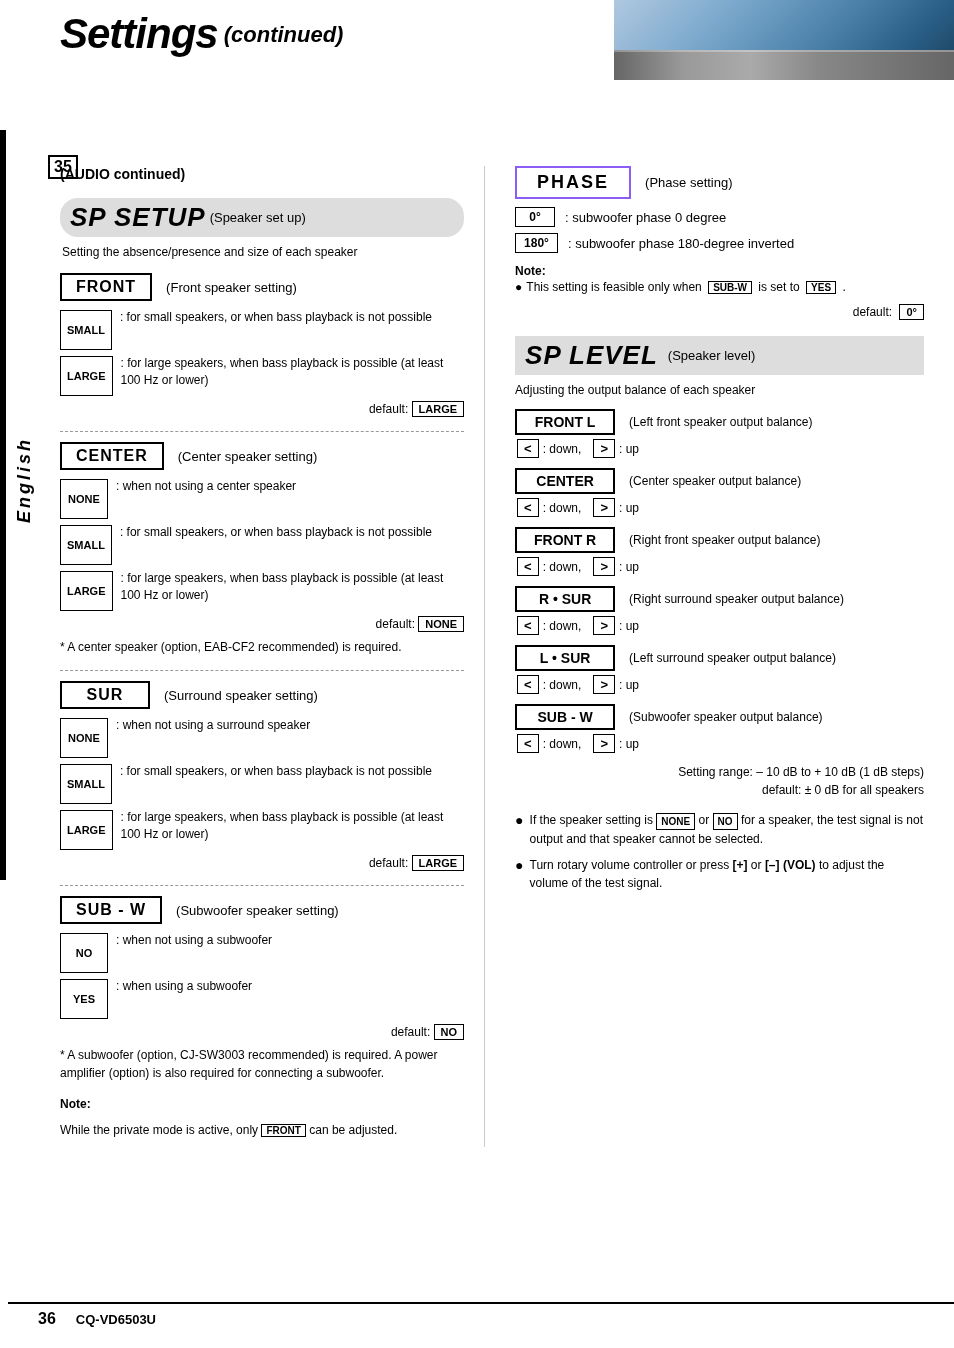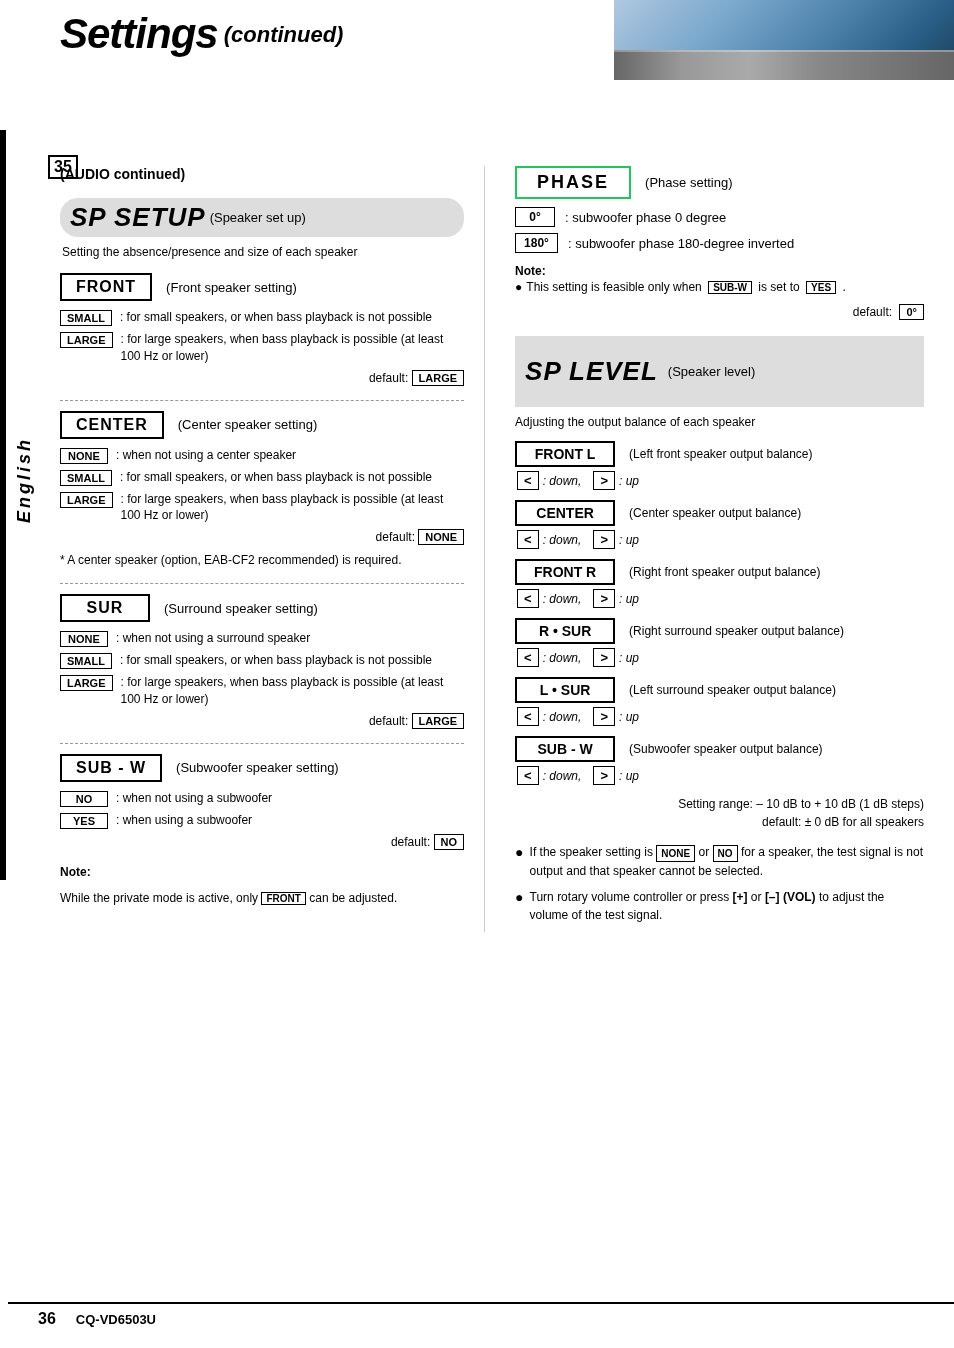--- a/index.html
+++ b/index.html
@@ -178,21 +178,21 @@
 
     .option-row {
       display: flex;
       align-items: flex-start;
       margin-bottom: 5px;
       margin-left: 0;
     }
 
     .option-tag {
       border: 1px solid #000;
-      padding: 1px 6px;
+      padding: 13px 6px;
       font-size: 11px;
       font-weight: 700;
       margin-right: 8px;
       min-width: 48px;
       text-align: center;
       white-space: nowrap;
       flex-shrink: 0;
       margin-top: 1px;
     }
 
@@ -231,21 +231,21 @@
       margin-bottom: 16px;
     }
 
     .phase-box-header {
       display: flex;
       align-items: center;
       margin-bottom: 8px;
     }
 
     .phase-box {
-      border: 2px solid #22c55e;
+      border: 2px solid #8b5cf6;
       padding: 4px 20px;
       font-size: 18px;
       font-weight: 900;
       letter-spacing: 2px;
       margin-right: 14px;
     }
 
     .phase-option {
       display: flex;
       align-items: center;
@@ -284,21 +284,21 @@
       text-align: right;
       font-size: 12px;
       margin-bottom: 10px;
     }
 
     
     .sp-level-header {
       background: #ddd;
       display: flex;
       align-items: center;
-      padding: 20px 10px;
+      padding: 4px 10px;
       margin-bottom: 8px;
     }
 
     .sp-level-title {
       font-size: 26px;
       font-weight: 900;
       font-style: italic;
       letter-spacing: 1px;
       margin-right: 10px;
     }
@@ -349,21 +349,20 @@
       border: 1px solid #000;
       padding: 1px 6px;
       font-size: 13px;
       font-weight: 700;
       margin-right: 4px;
     }
 
     .arrow-text {
       font-size: 12px;
       margin-right: 12px;
-      font-style: italic;
     }
 
     
     .setting-range {
       text-align: right;
       font-size: 12px;
       line-height: 1.5;
       margin-bottom: 12px;
     }
 
@@ -554,20 +553,21 @@
           <span class="option-tag">NO</span>
           <span class="option-desc">: when not using a subwoofer</span>
         </div>
         <div class="option-row">
           <span class="option-tag">YES</span>
           <span class="option-desc">: when using a subwoofer</span>
         </div>
         <div class="default-row">
           default: <span class="default-tag">NO</span>
         </div>
+        <div class="note-text">* A subwoofer (option, CJ-SW3003 recommended) is required. A power amplifier (option) is also required for connecting a subwoofer.</div>
       </div>
 
       <div class="note-box" style="margin-top:10px;">
         <span class="note-label">Note:</span>
         <div style="font-size:12px;margin-top:12px;">
           <span>While the private mode is active, only</span>
           <span class="inline-tag">FRONT</span>
           <span>can be adjusted.</span>
         </div>
       </div>

